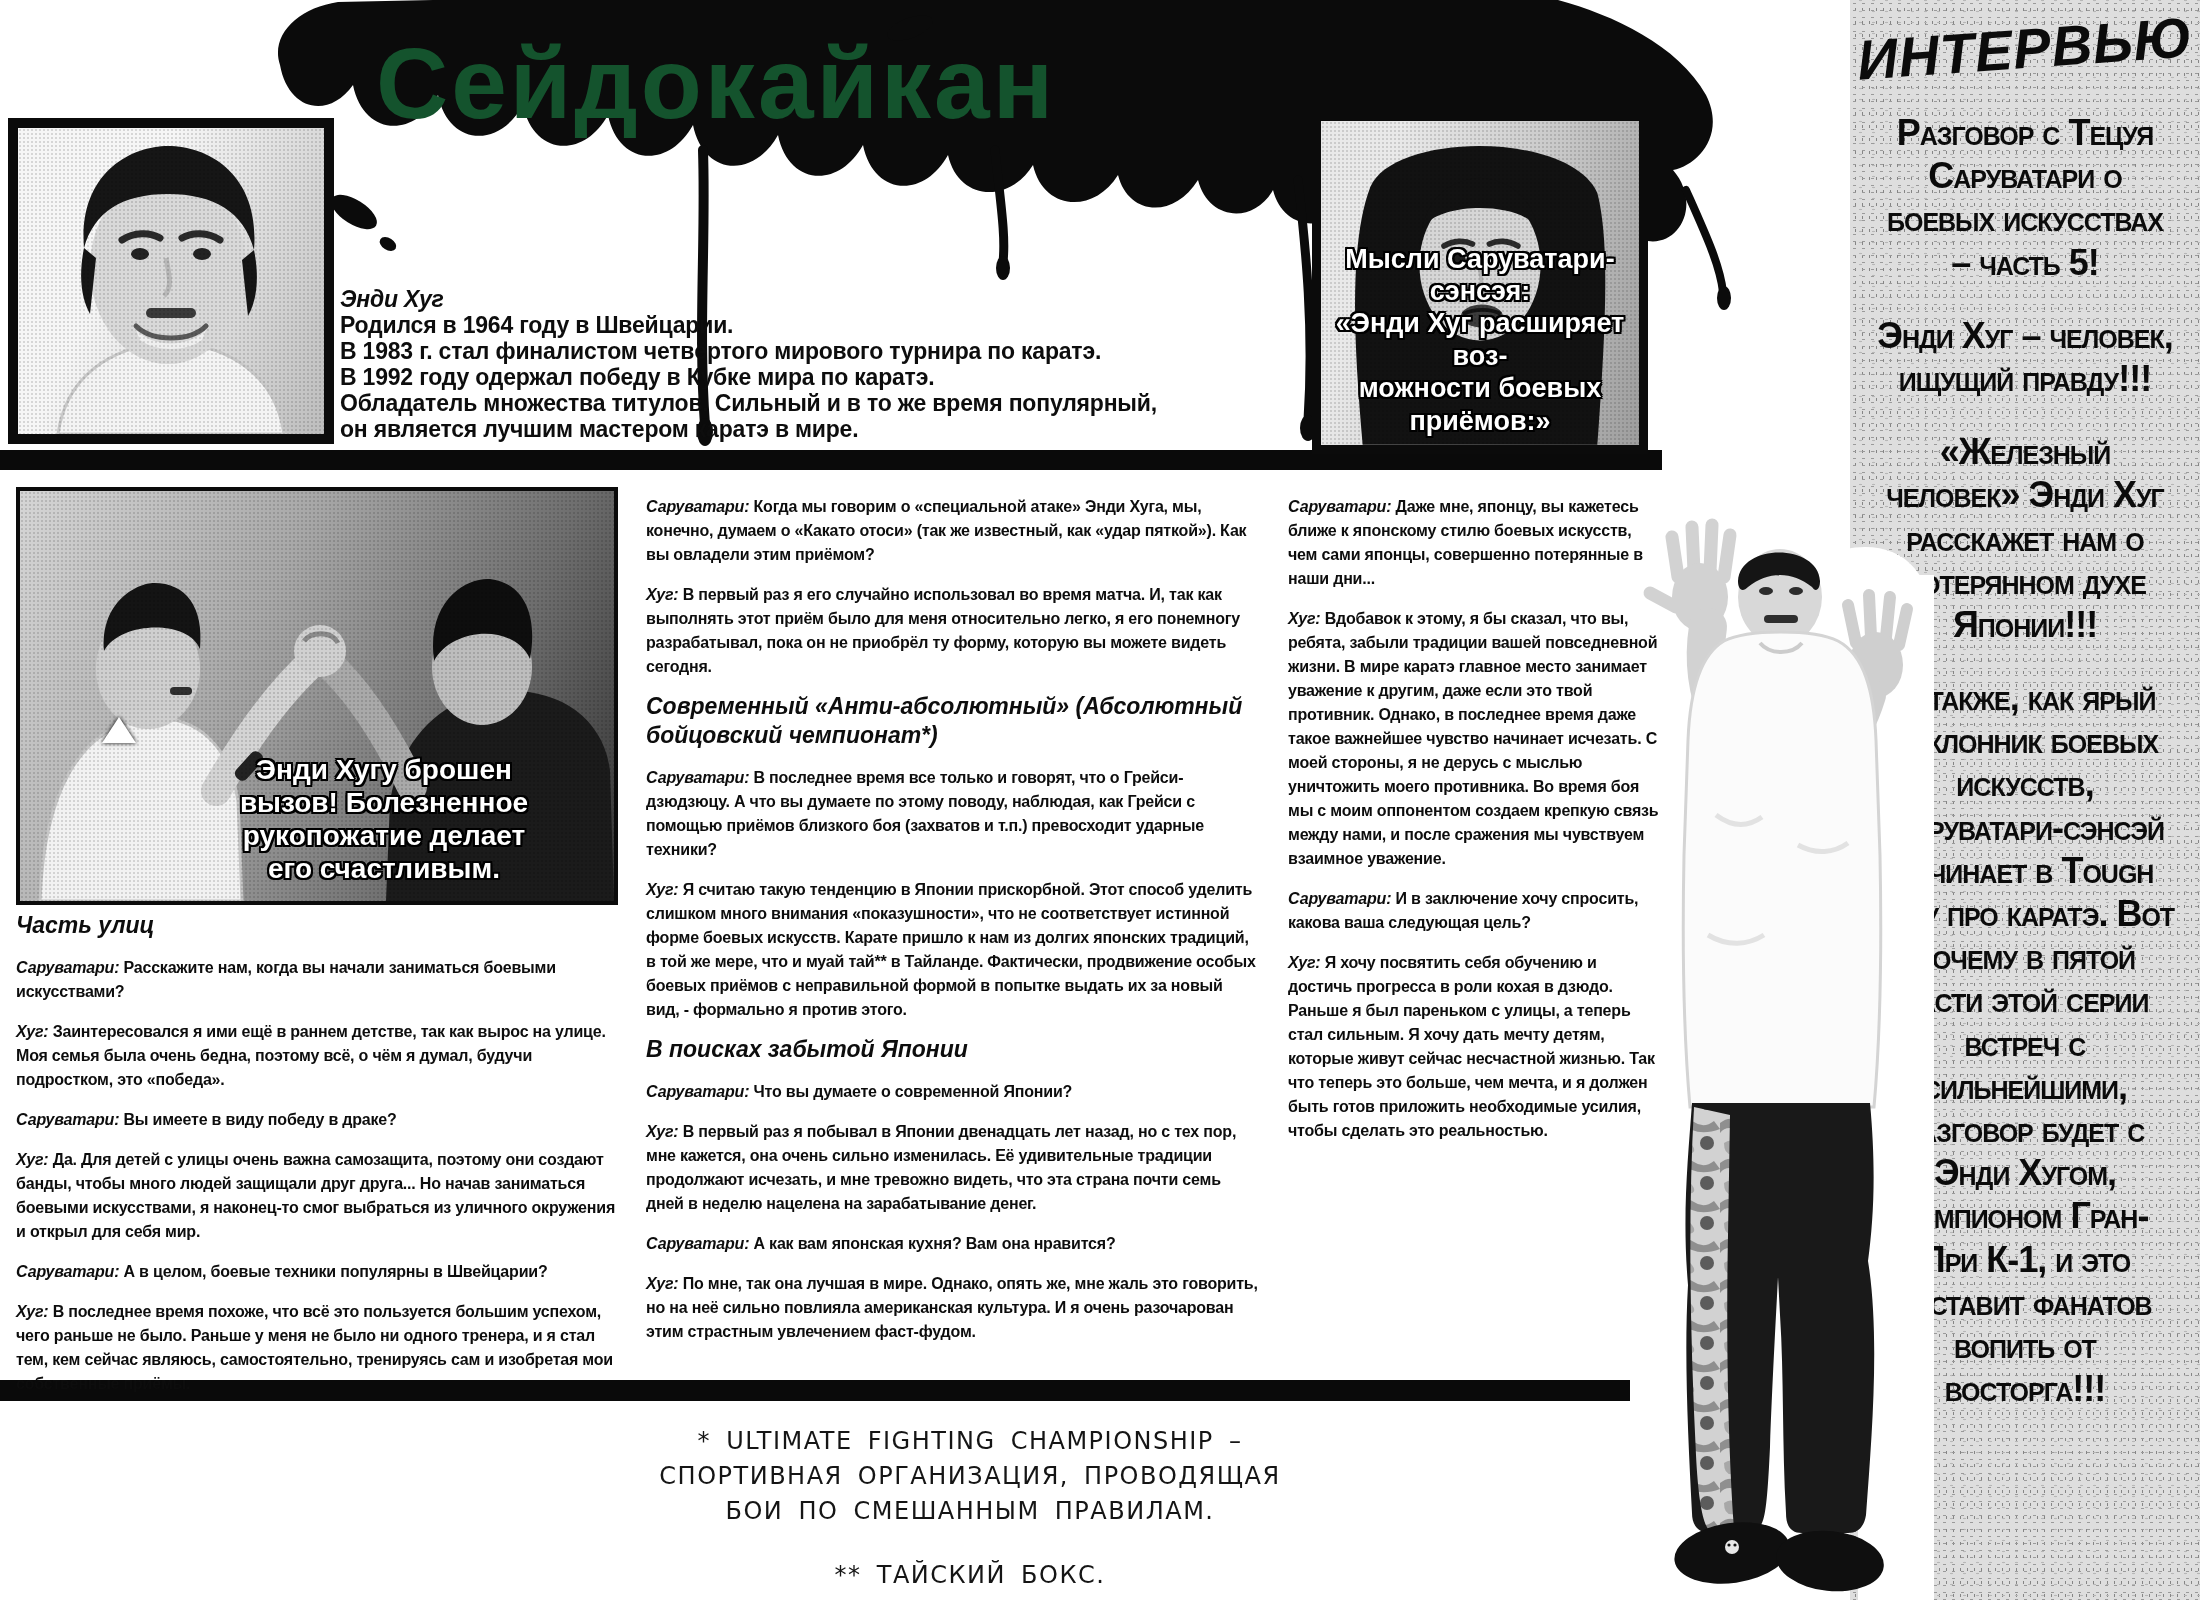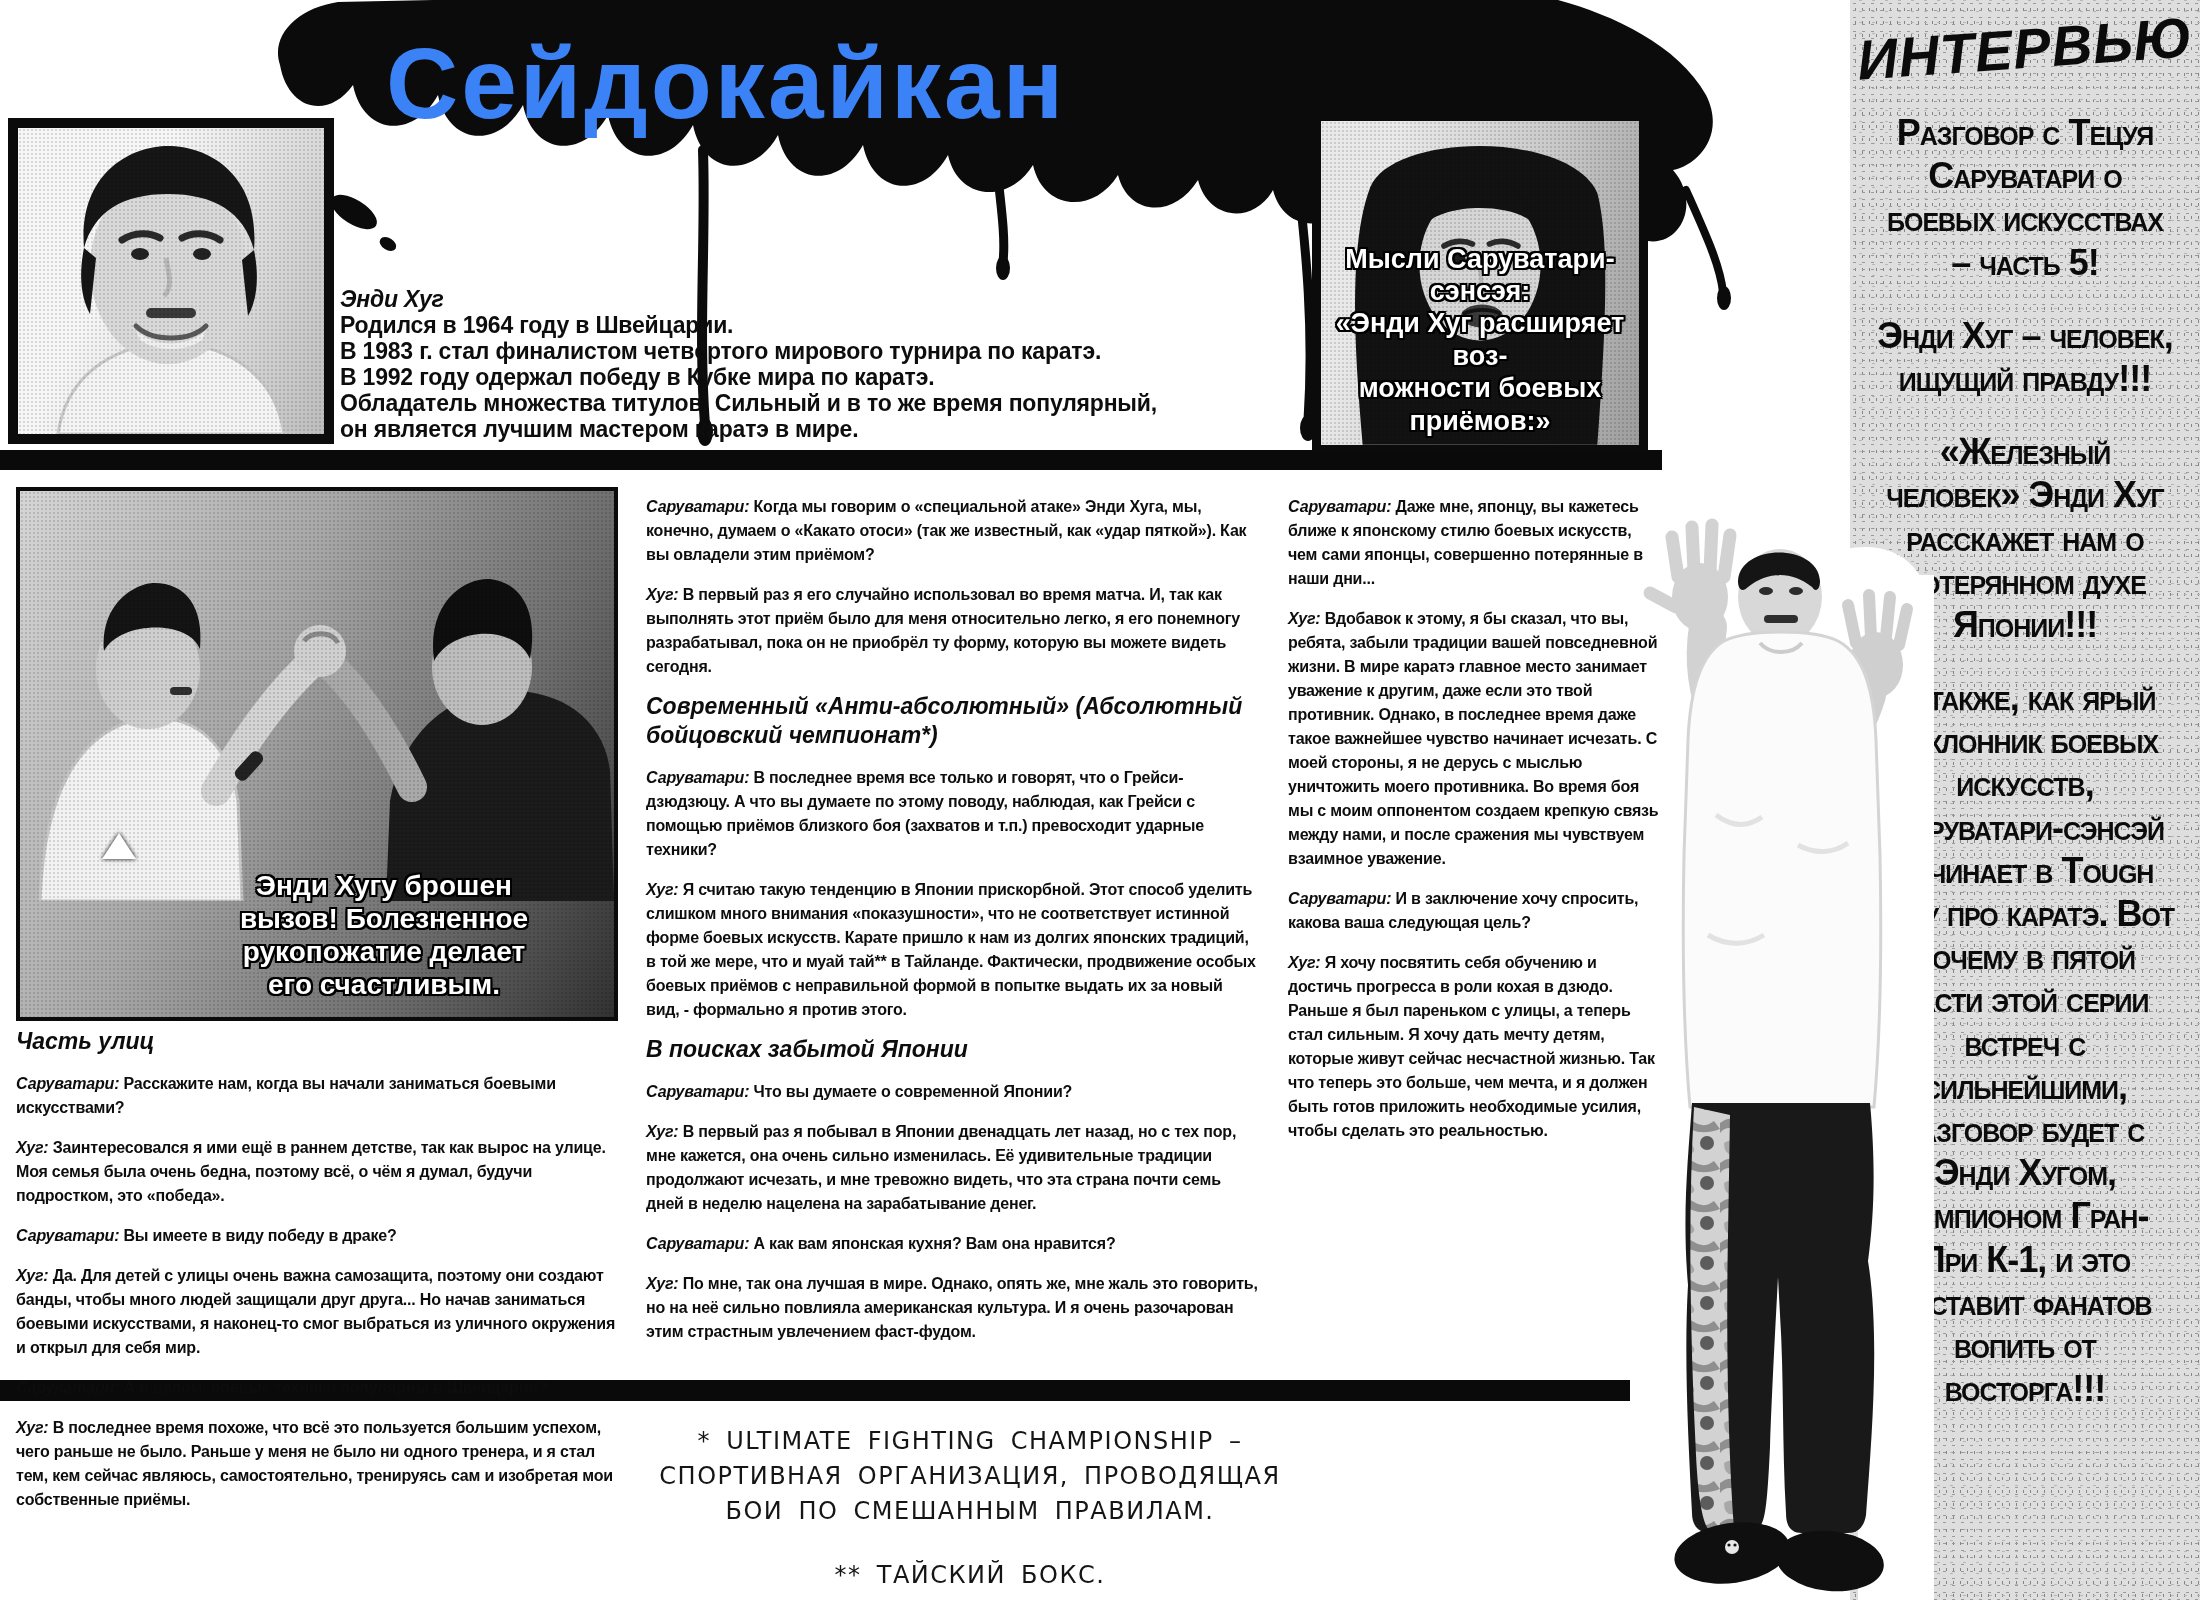--- a/index.html
+++ b/index.html
@@ -1,33 +1,33 @@
 <!DOCTYPE html>
 <html><head>
 <meta charset="utf-8">
 <style>
   html,body{margin:0;padding:0;background:#ffffff;}
   #page{position:relative;width:2200px;height:1600px;background:#ffffff;overflow:hidden;
         font-family:"Liberation Sans", sans-serif;color:#0d0d0d;}
 
   
   #splat{position:absolute;left:258px;top:0;width:1492px;height:460px;z-index:1;pointer-events:none;}
-  #main-title{position:absolute;left:386px;top:26px;z-index:2;
-        font-size:100px;font-weight:800;letter-spacing:3px;color:#3b82f6;white-space:nowrap;}
+  #main-title{position:absolute;left:376px;top:26px;z-index:2;
+        font-size:100px;font-weight:800;letter-spacing:3px;color:#14532d;white-space:nowrap;}
 
   
   .photo{position:absolute;box-sizing:border-box;overflow:hidden;}
   .halftone::after{content:"";position:absolute;inset:0;
         background-image:radial-gradient(#000 .8px, transparent .95px);
         background-size:4px 4px;opacity:.13;pointer-events:none;}
   #photo-andy-portrait{left:8px;top:118px;width:326px;height:326px;border:10px solid #0b0b0b;
         background:linear-gradient(115deg,#f6f6f6 35%,#d8d8d8 70%,#bdbdbd);z-index:3;}
   #photo-saruwatari{left:1312px;top:112px;width:336px;height:342px;border:9px solid #0b0b0b;
         background:linear-gradient(105deg,#e9e9e9 20%,#c9c9c9 60%,#9d9d9d);z-index:3;}
-  #photo-armwrestle{position:relative;width:602px;height:534px;border:4px solid #0b0b0b;
+  #photo-armwrestle{position:relative;width:602px;height:418px;border:4px solid #0b0b0b;
         background:linear-gradient(115deg,#d6d6d6,#a8a8a8 38%,#6e6e6e 72%,#323232);}
   .photo svg{position:absolute;inset:0;}
 
   .outlined-caption{position:absolute;z-index:4;text-align:center;color:#ffffff;font-weight:800;
         text-shadow:-2px -2px 0 #000,2px -2px 0 #000,-2px 2px 0 #000,2px 2px 0 #000,
                     0 -2px 0 #000,0 2px 0 #000,-2px 0 0 #000,2px 0 0 #000;}
   #saruwatari-caption{left:0;right:0;bottom:8px;font-size:27px;line-height:1.2;}
   #armwrestle-caption{right:10px;bottom:16px;width:440px;font-size:28px;line-height:1.18;}
   #armwrestle-triangle{position:absolute;left:82px;bottom:158px;width:0;height:0;z-index:4;
         border-left:17px solid transparent;border-right:17px solid transparent;

